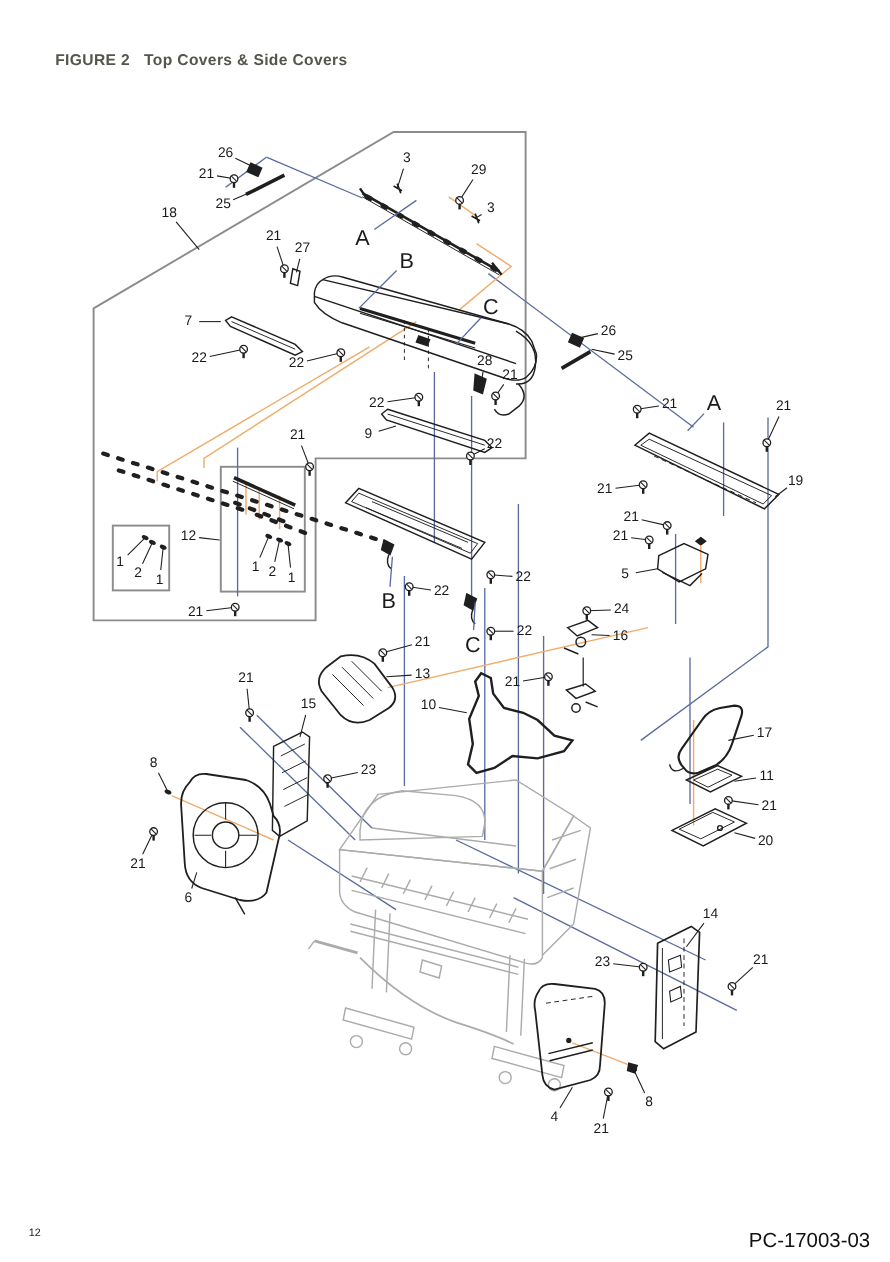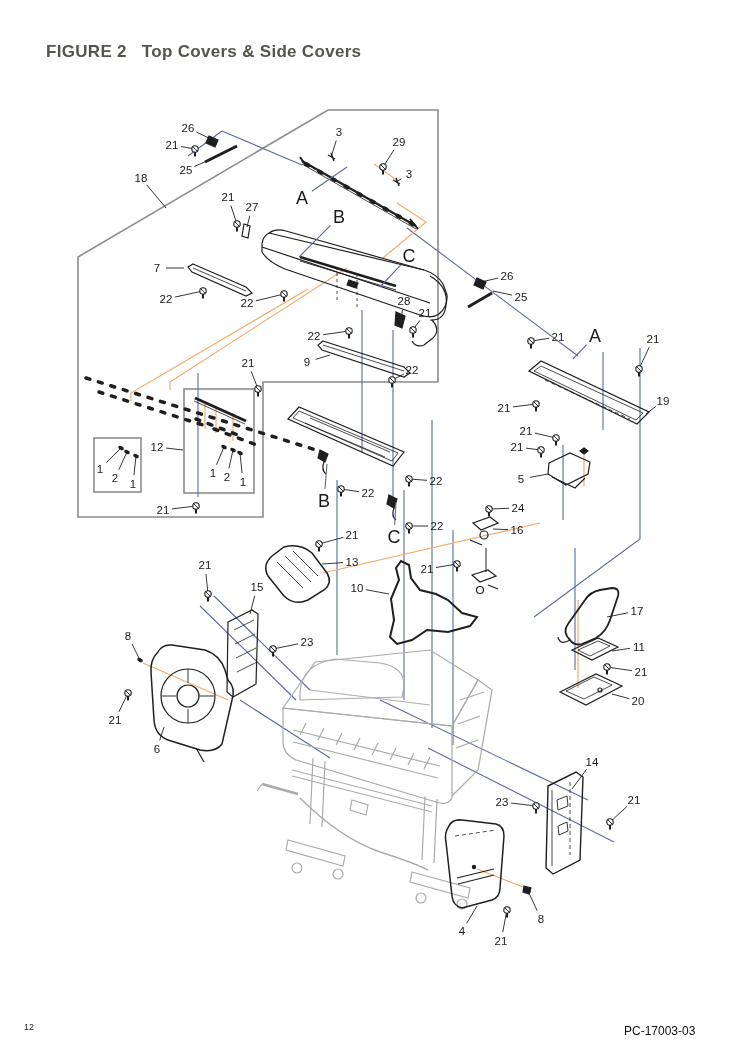--- a/index.html
+++ b/index.html
@@ -1,21 +1,21 @@
 <!DOCTYPE html>
 <html style="--title-text: #54554B; --drawing-ink: #1F1F1F; --leader-blue: #5A6A9E; --leader-orange: #F0AC6B; --boundary-gray: #8C8C8C; --printer-gray: #ABABAB;"><head>
 <meta charset="utf-8">
 <style>
   html,body{margin:0;padding:0;background:#ffffff;}
   .page{position:relative;width:742px;height:1052px;background:#fff;overflow:hidden;
         font-family:"Liberation Sans",sans-serif;}
-  .fig-title{position:absolute;left:46px;top:42px;margin:0;font-size:17px;font-weight:bold;
+  .fig-title{position:absolute;left:46px;top:42px;margin:0;font-size:13px;font-weight:bold;
              letter-spacing:.3px;color:var(--title-text,#54554B);white-space:pre;}
   .footer-page{position:absolute;left:24px;top:1022px;font-size:9px;color:#1a1a1a;}
-  .footer-doc{position:absolute;left:624px;top:1024px;font-size:12px;color:#111;}
+  .footer-doc{position:absolute;left:624px;top:1024px;font-size:17px;color:#111;}
   svg{position:absolute;left:0;top:0;}
   svg text{font-family:"Liberation Sans",sans-serif;fill:#1a1a1a;}
 </style>
 </head>
 <body>
 
 <div class="page">
   <h1 class="fig-title">FIGURE 2   Top Covers &amp; Side Covers</h1>
 
   <svg id="diagram" width="742" height="1052" viewBox="0 0 742 1052">

